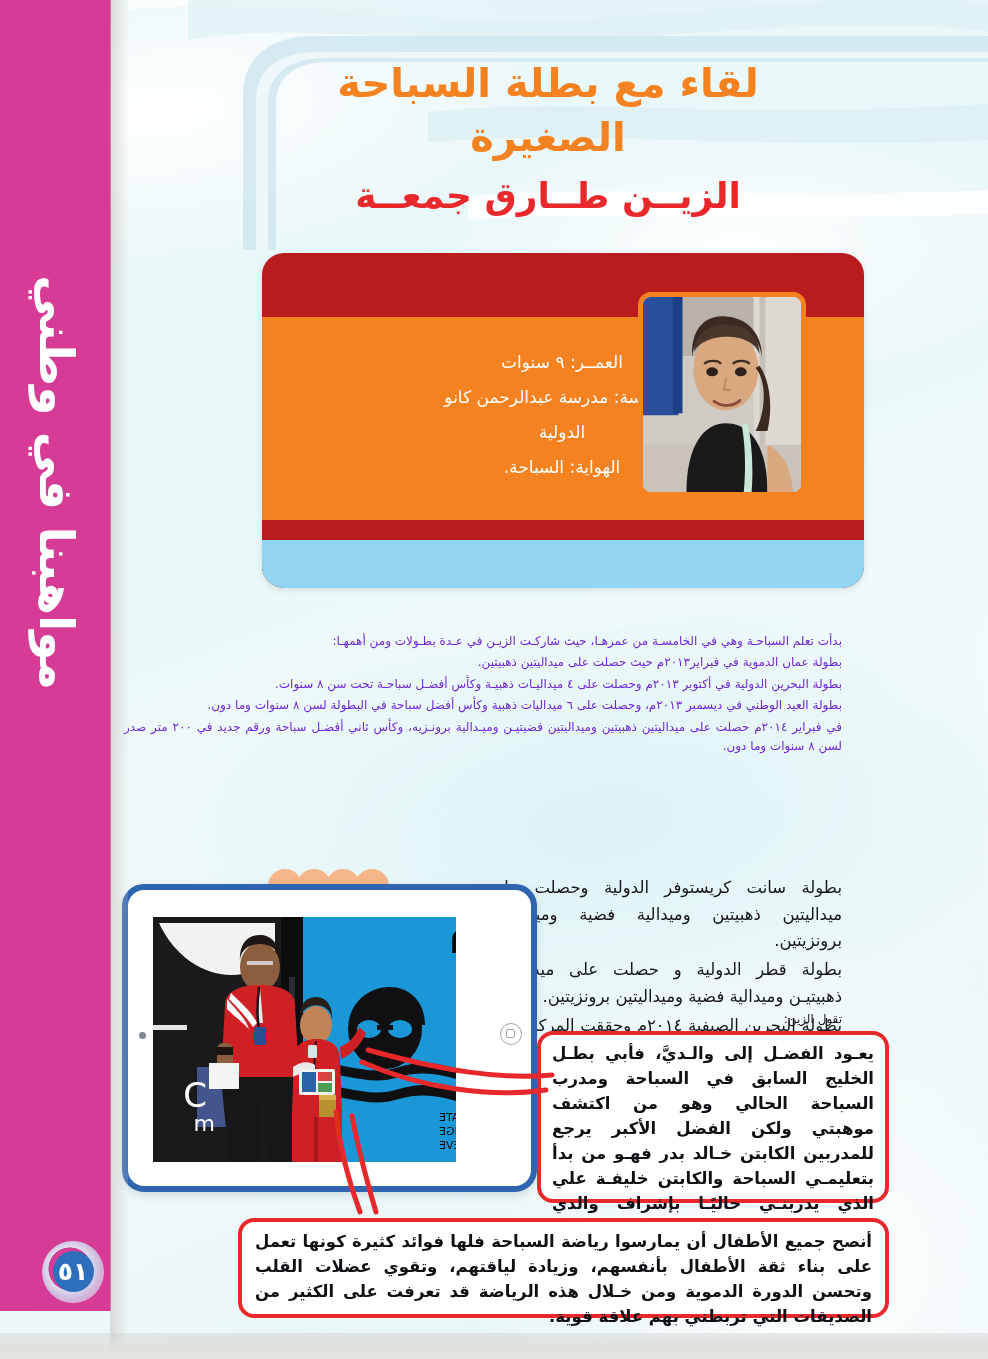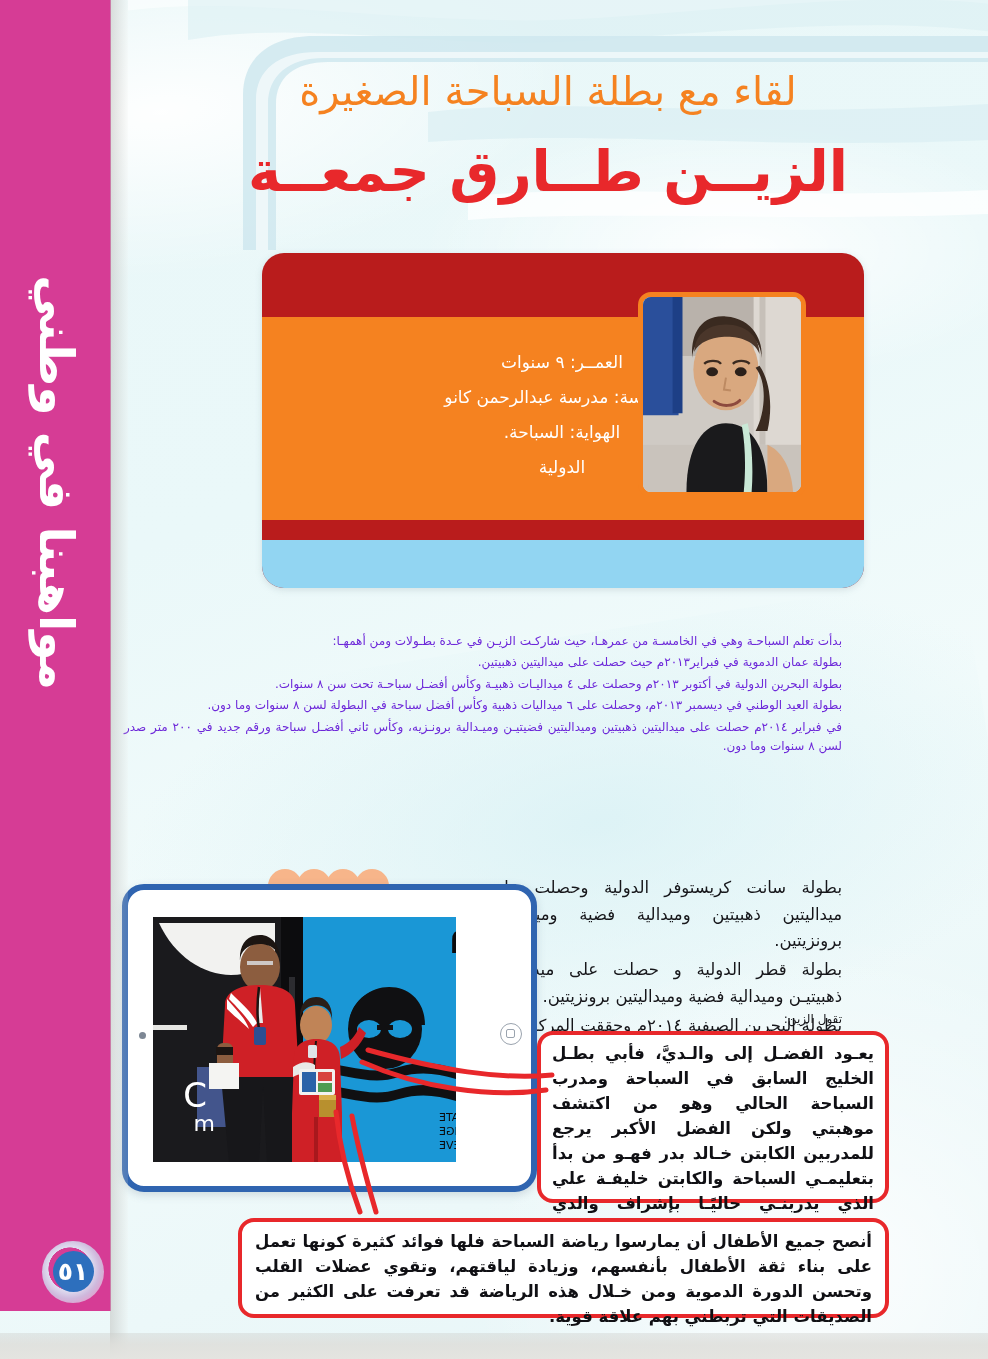--- a/index.html
+++ b/index.html
@@ -132,27 +132,27 @@
   .title-block {
     position: absolute;
     right: 140px;
     top: 48px;
     width: 600px;
     text-align: center;
   }
   .title-line1 {
     color: #f58220;
     font-size: 40px;
-    font-weight: normal;
+    font-weight: bold;
     line-height: 1.35;
-    margin: 16px;
+    margin: 8px;
   }
   .title-line2 {
     color: #e8282b;
-    font-size: 56px;
+    font-size: 36px;
     font-weight: bold;
     line-height: 1.35;
     margin: 8px 0 0 0;
     letter-spacing: 1px;
   }
 
   
   .card {
     position: absolute;
     left: 262px;
@@ -377,22 +377,22 @@
     <p class="title-line2">الزيــن طــارق جمعــة</p>
   </div>
 
   <div class="card">
     <div class="card-orange"></div>
     <div class="card-blue"></div>
 
     <div class="card-info">
       <div>العمــر: ٩ سنوات</div>
       <div>المدرسة: مدرسة عبدالرحمن كانو</div>
+      <div>الدولية</div>
       <div>الهواية:  السباحة.</div>
-      <div>الدولية</div>
     </div>
 
     <div class="portrait">
       <svg class="svgholder" viewBox="0 0 160 198" preserveAspectRatio="xMidYMid slice" aria-hidden="true">
         <rect x="0" y="0" width="160" height="198" fill="#cfcac4"></rect>
         <rect x="0" y="0" width="160" height="60" fill="#b9b2ab"></rect>
         <rect x="0" y="0" width="36" height="120" fill="#2a4f9b"></rect>
         <rect x="30" y="0" width="10" height="118" fill="#1d3f86"></rect>
         <rect x="112" y="0" width="48" height="150" fill="#ddd8d2"></rect>
         <rect x="118" y="0" width="6" height="150" fill="#c6c0b9"></rect>

